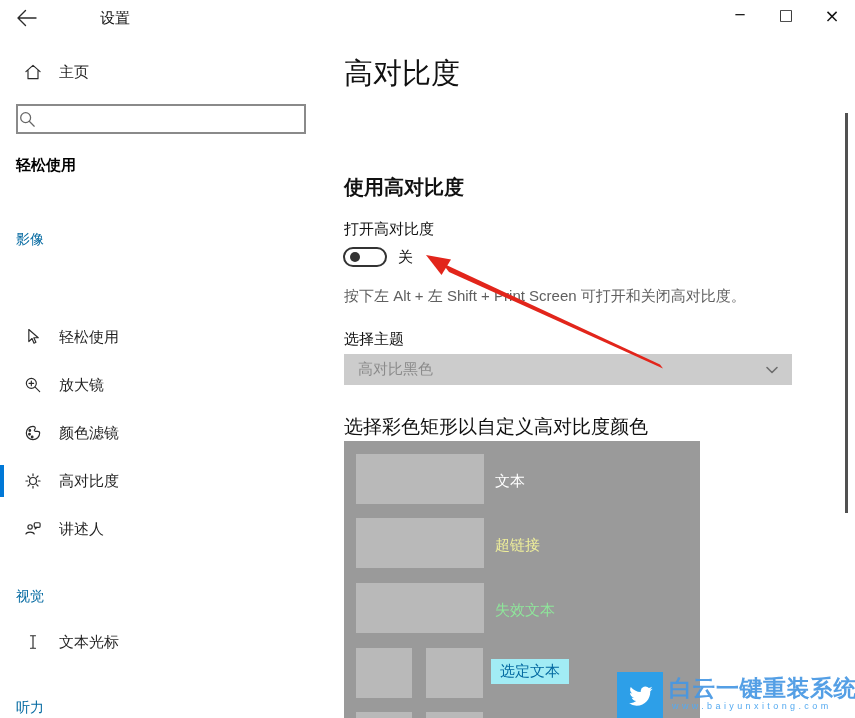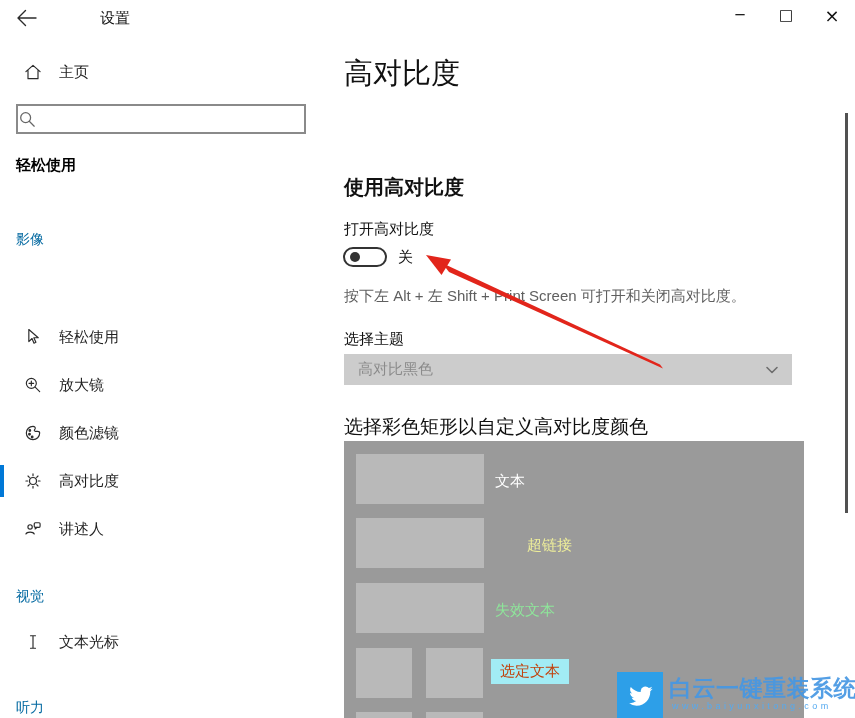--- a/index.html
+++ b/index.html
@@ -47,27 +47,27 @@
   .hint { position:absolute; left:344px; top:287px; font-size:15px; color:#5f5f5f; }
 
   .theme-lbl { position:absolute; left:344px; top:330px; font-size:15px; color:#111; }
   .dropdown { position:absolute; left:344px; top:354px; width:448px; height:31px; background:#cccccc;
               display:flex; align-items:center; cursor:pointer; }
   .dropdown .val { margin-left:14px; font-size:15px; color:#8b8b8b; flex:1; }
   .dropdown .chev { width:16px; height:16px; margin-right:12px; }
 
   .swatch-lbl { position:absolute; left:344px; top:414px; font-size:19px; color:#111; }
 
-  .preview { position:absolute; left:344px; top:441px; width:460px; height:277px; background:#9a9a9a; overflow:hidden; }
+  .preview { position:absolute; left:344px; top:441px; width:356px; height:277px; background:#9a9a9a; overflow:hidden; }
   .sw { position:absolute; background:#b9b9b9; cursor:pointer; border:none; }
   .pv-lbl { position:absolute; left:151px; font-size:15px; }
   .pv-text { color:#ffffff; }
-  .pv-link { color:#eeee9a;margin-left:32px; }
+  .pv-link { color:#eeee9a; }
   .pv-dis  { color:#8ee69a; }
-  .pv-sel  { background:#a2ecf5; color:#c2410c; padding:3px 9px; }
+  .pv-sel  { background:#a2ecf5; color:#0369a1; padding:3px 9px; }
 
   .scrollbar { position:absolute; left:845px; top:113px; width:3px; height:400px; background:#515151; cursor:pointer; }
 
   .annot { position:absolute; left:0; top:0; width:855px; height:718px; pointer-events:none; }
 
   
   .wm-icon { position:absolute; left:617px; top:672px; width:46px; height:46px; background:#2d9fe8;
              display:flex; align-items:center; justify-content:center; }
   .wm-brand { position:absolute; left:669px; top:673px; font-size:23px; font-weight:bold;
               color:#4697e3; opacity:.92; letter-spacing:.5px; white-space:nowrap; }

